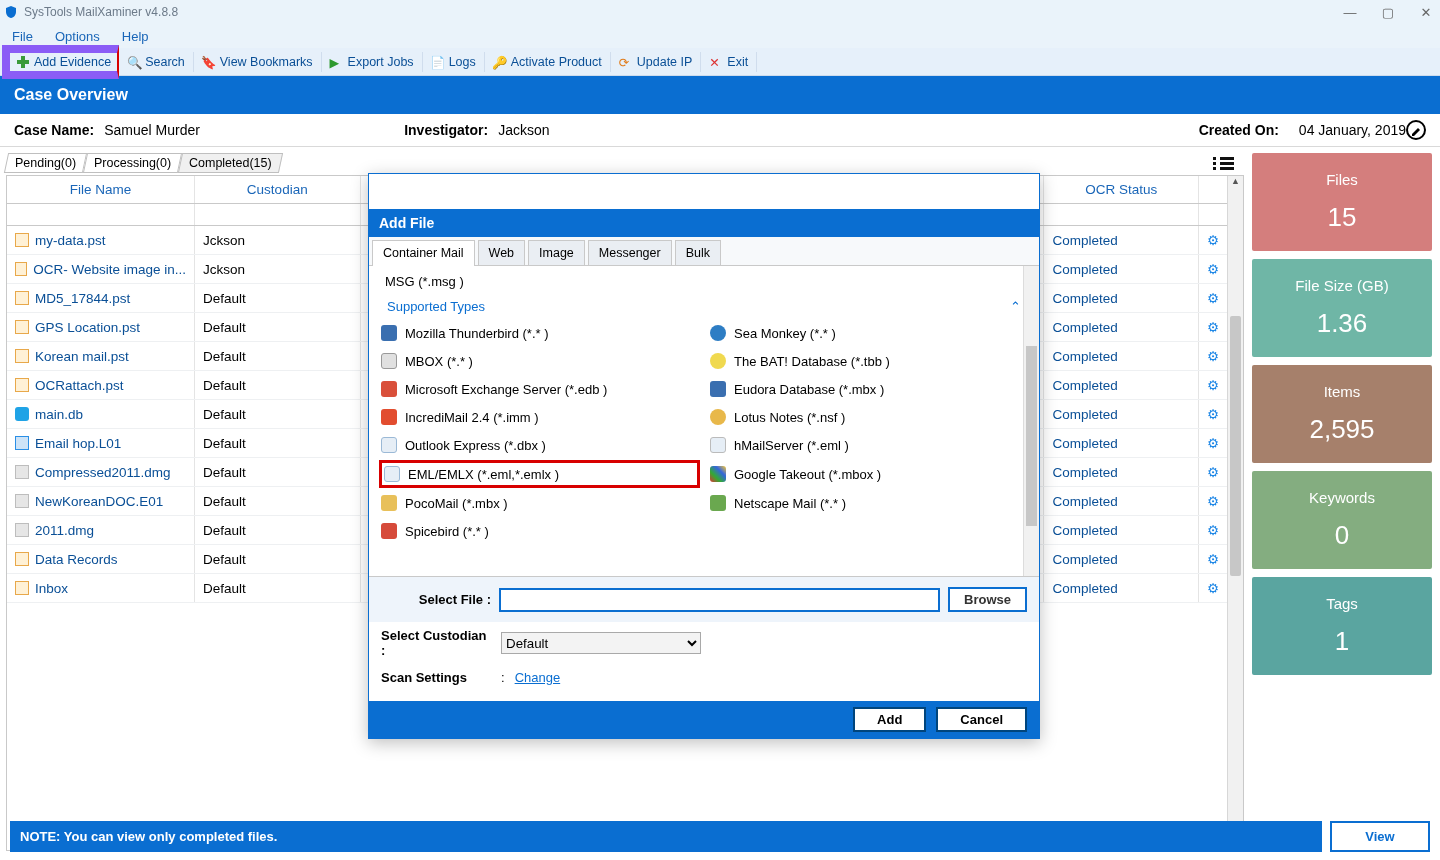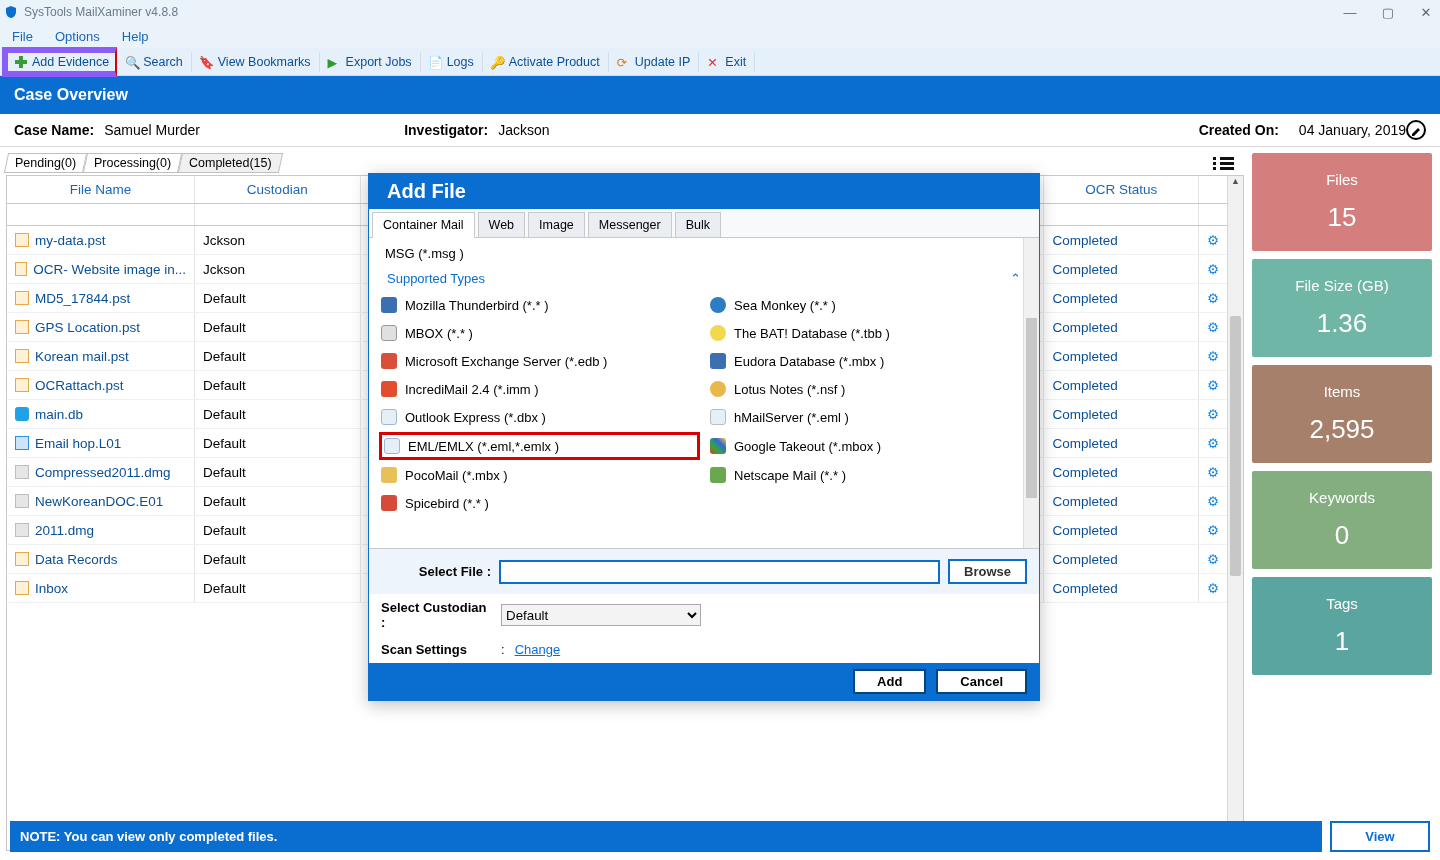--- a/index.html
+++ b/index.html
@@ -12,21 +12,21 @@
   .winbtns { margin-left: auto; display: flex; gap: 18px; color: #666; }
   .winbtns span { width: 20px; text-align:center; cursor:default;}
   
   .menubar { height: 24px; background: #eaf3fa; display: flex; align-items: center; padding: 0 12px; gap: 22px; color: #1a66b8; }
   .menubar .right { margin-left:auto; }
   .signin { background:#0a6ed1; color:#fff; padding:4px 10px; font-size:13px;}
   
   .toolbar { height: 28px; background: #e6f0fa; border-bottom:1px solid #cddced; display:flex; align-items:center; padding:0 2px; }
   .tbtn { display:flex; align-items:center; gap:4px; padding:3px 8px; font-size:12.5px; color:#0a4f96; border-right:1px solid #d0dded;}
   .tbtn .ic { width:14px; height:14px; display:inline-block; }
-  .tbtn.highlight { border:6px solid #8b5cf6; padding:2px 6px; border-right:2px solid #d80000;}
+  .tbtn.highlight { border:8px solid #8b5cf6; padding:2px 6px; border-right:2px solid #d80000;}
   
   .cohead { background:#0a6ed1; color:#fff; font-size:16px; font-weight:600; padding:10px 14px; }
   .coline { display:flex; align-items:center; padding:6px 14px; border-bottom:1px solid #d9d9d9; font-size:14px; }
   .coline .lbl { font-weight:600; margin-right:10px;}
   .coline .sp { width:300px;}
   .coline .edit { margin-left:auto; width:20px; height:20px; border:2px solid #000; border-radius:50%; display:flex; align-items:center; justify-content:center;}
   
   .main { display:flex; height: calc(860px - 24px - 24px - 28px - 40px - 34px); }
   .left { flex:1; display:flex; flex-direction:column; padding:6px; }
   .right { width:190px; padding:6px 8px 6px 2px; display:flex; flex-direction:column; gap:8px; }
@@ -64,21 +64,21 @@
   .vscroll .arr{position:absolute;left:0;right:0;height:16px;text-align:center;font-size:9px;color:#555;}
   .vscroll .arr.up{top:0;} .vscroll .arr.dn{bottom:0;}
 
   
   .footer { position:absolute; left:0; right:0; bottom:8px; display:flex; padding:0 10px; gap:8px; }
   .note { flex:1; background:#0a6ed1; color:#fff; padding:8px 10px; font-size:13px;}
   .viewbtn{ width:100px; border:2px solid #0a6ed1; color:#0a6ed1; display:flex; align-items:center; justify-content:center; font-weight:600;}
 
   
   .modal { position:absolute; left:368px; top:173px; width:672px; background:#fff; border:1px solid #0a6ed1; box-shadow:0 4px 16px rgba(0,0,0,.25); z-index:50;}
-  .modal .mhdr{ background:#0a6ed1;color:#fff;padding:6px 18px;font-size:20px;font-weight:600;}
+  .modal .mhdr{ background:#0a6ed1;color:#fff;padding:6px 10px;font-size:14px;font-weight:600;margin-top:35px;}
   .mtabs{ display:flex; border-bottom:1px solid #c9c9c9; background:#f7f9fb;}
   .mtab{ padding:5px 10px; font-size:12.5px; border:1px solid #c9c9c9; border-bottom:none; margin-top:3px; margin-left:3px; background:#eaeef3;}
   .mtab.active{ background:#fff; position:relative; }
   .mtab.active::after{content:"";position:absolute;left:0;right:0;bottom:-1px;height:1px;background:#fff;}
   .mbody{ position:relative; }
   .msgline{display:flex;align-items:center;gap:6px;padding:8px 10px;font-size:13px;}
   .supbar{display:flex;align-items:center;justify-content:space-between;color:#0a6ed1;font-size:13px;padding:2px 18px;}
   .types{display:grid;grid-template-columns:1fr 1fr;padding:4px 10px;gap:2px 8px;}
   .trow{display:flex;align-items:center;gap:8px;font-size:13px;padding:5px 2px;}
   .trow .tic{width:16px;height:16px;display:inline-block;border-radius:3px;}
@@ -86,21 +86,21 @@
   .mscroll{position:absolute;right:0;top:0;bottom:0;width:16px;background:#f1f1f1;border-left:1px solid #dcdcdc;}
   .mscroll .mth{position:absolute;left:2px;right:2px;top:80px;height:180px;background:#c7c7c7;}
   .selline{display:flex;align-items:center;gap:8px;padding:10px 12px;border-top:1px solid #c9c9c9;background:#eef4fb;}
   .selline label{font-weight:600;width:110px;text-align:right;font-size:13px;}
   .selline input[type=text]{flex:1;border:2px solid #0a6ed1;height:24px;padding:0 4px;}
   .selline .browse{border:2px solid #0a6ed1;padding:3px 14px;font-weight:600;color:#333;background:#fff;}
   .frow{display:flex;align-items:center;gap:10px;padding:6px 12px;font-size:13px;}
   .frow .flab{font-weight:600;width:110px;}
   .frow select{width:200px;height:22px;border:1px solid #a9a9a9;background:#f3f3f3;}
   .frow .change{color:#0a6ed1;text-decoration:underline;}
-  .mfoot{background:#0a6ed1;display:flex;justify-content:flex-end;gap:10px;padding:6px 12px;}
+  .mfoot{background:#0a6ed1;display:flex;justify-content:flex-end;gap:10px;padding:6px 12px;margin-top:10px;}
   .mfoot .mbtn{background:#fff;border:2px solid #00457d;padding:3px 22px;font-weight:600;font-size:13px;}
 
   
   .tic.tb{background:#3a6fb0;} .tic.env{background:#e0e0e0;border:1px solid #999;}
   .tic.ex{background:#d94f3a;} .tic.im{background:#e24d2f;}
   .tic.oe{background:#e6eef6;border:1px solid #9bb9d6;} .tic.eml{background:#e6eef6;border:1px solid #9bb9d6;}
   .tic.poco{background:#e8c05a;} .tic.sb{background:#d64a3a;}
   .tic.sm{background:#2d7dc4;border-radius:50%;} .tic.bat{background:#f0d94f;border-radius:50%;}
   .tic.eud{background:#3a6fb0;} .tic.ln{background:#e8b84a;border-radius:50%;}
   .tic.hm{background:#e6eef6;border:1px solid #bbb;} .tic.gt{background:linear-gradient(45deg,#d33,#3a3,#36d,#fc3);border-radius:3px;}

